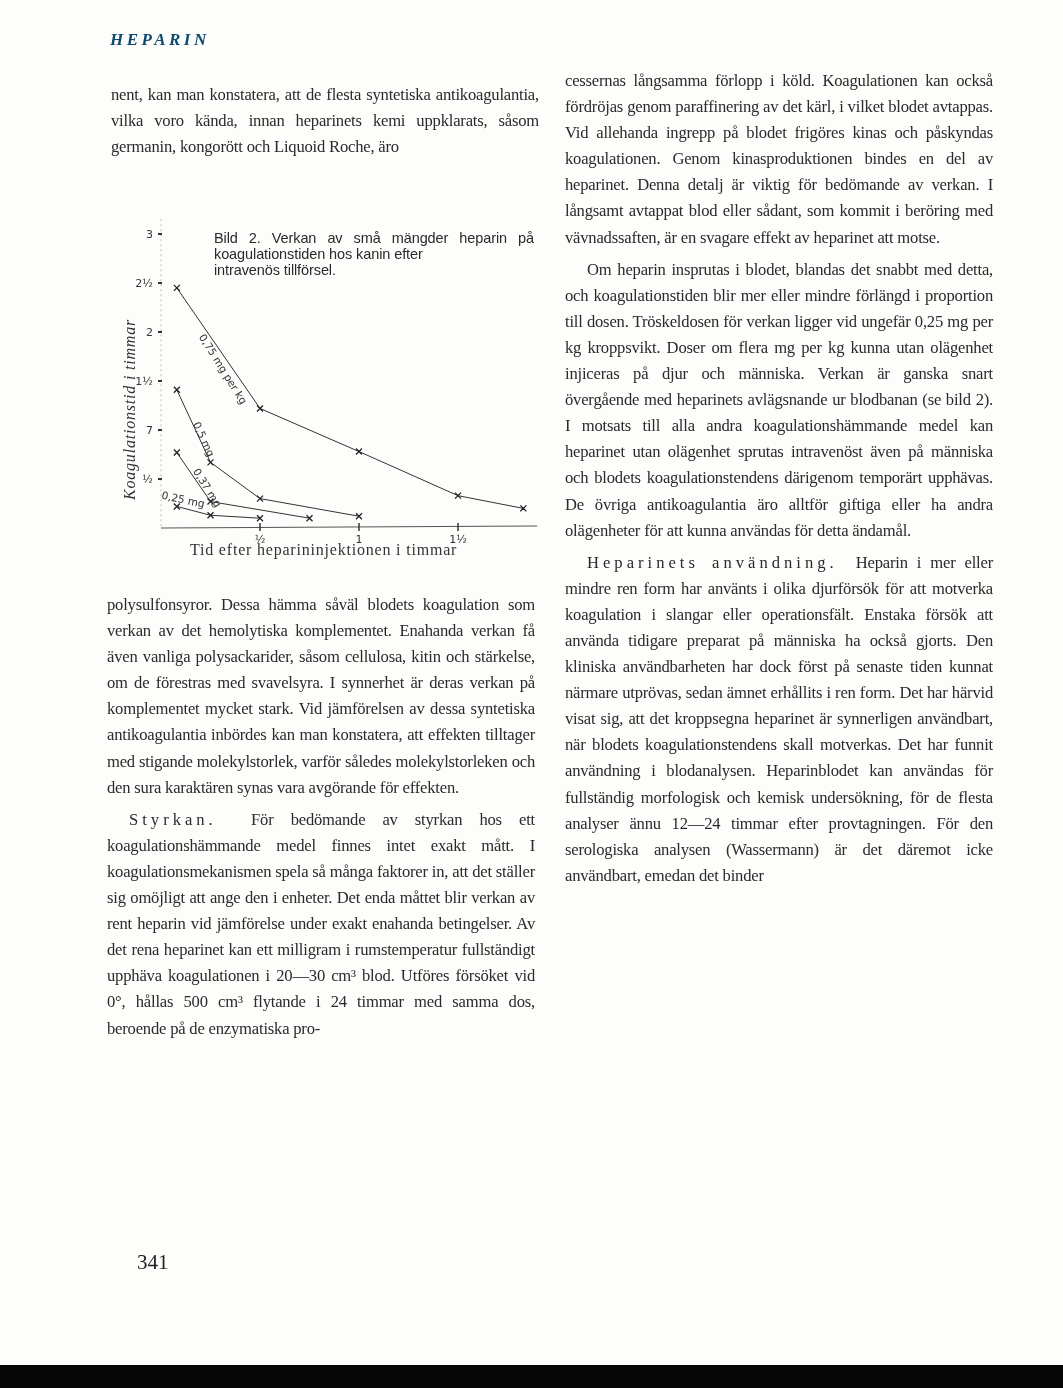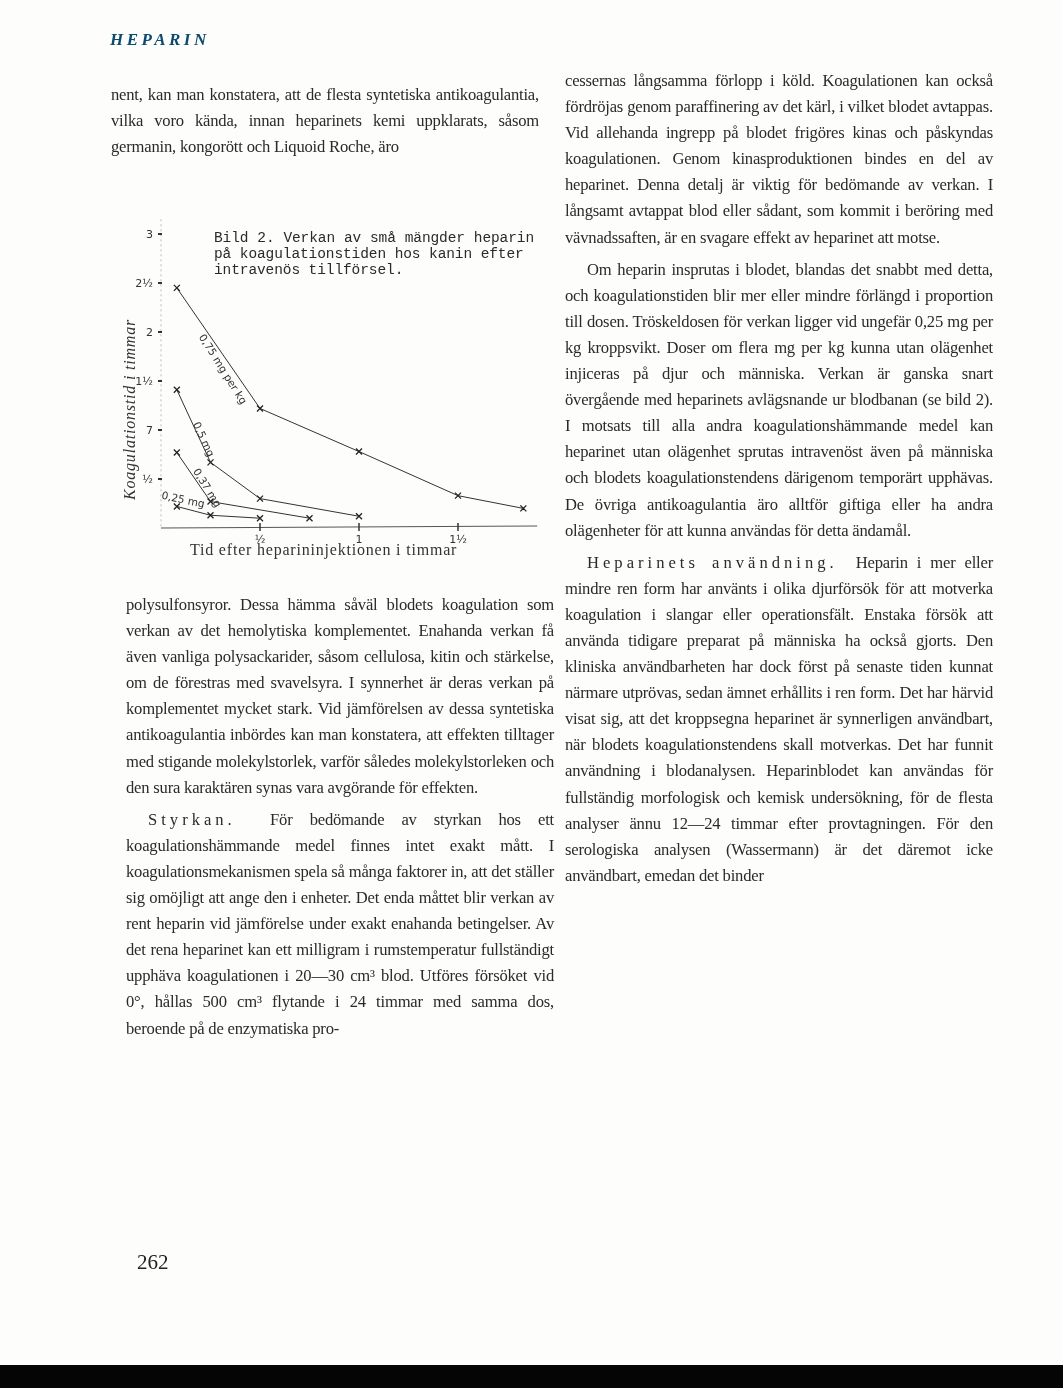--- a/index.html
+++ b/index.html
@@ -12,27 +12,27 @@
     letter-spacing: 3.5px; color: #0c4a6e; font-family: "Liberation Serif", serif; font-weight: bold;
   }
   .col {
     position: absolute; width: 428px; font-size: 16.6px; line-height: 26.1px;
     text-align: justify; font-family: Liberation Serif, serif; letter-spacing: -0.2px;
   }
   .col p { margin: 0; }
   .col p.indent { text-indent: 22px; }
   .col .spaced { letter-spacing: 4px; }
   #col-left-top { left: 111px; top: 82px; }
-  #col-left-bottom { left: 126px; top: 592px; }
+  #col-left-bottom { left: 107px; top: 592px; }
   #col-right { left: 565px; top: 68px; }
   .para-gap { margin-top: 6px !important; }
   .figure { position: absolute; left: 105px; top: 200px; width: 440px; height: 380px; }
   .fig-caption {
     position: absolute; left: 214px; top: 230px; width: 320px; font-size: 14.5px; line-height: 16px;
-    text-align: justify; font-family: Liberation Mono, monospace; letter-spacing: -0.1px;
+    text-align: justify; font-family: Liberation Sans, sans-serif; letter-spacing: -0.1px;
   }
   .fig-caption .last { text-align: left; display: block; }
   .xlabel {
     position: absolute; left: 190px; top: 541px; font-size: 15px;
     font-family: "Liberation Serif", serif; letter-spacing: 0.8px; color: #333; font-size:16px;
   }
   .ylabel {
     position: absolute; left: 121px; top: 500px; transform-origin: 0 0; transform: rotate(-90deg);
     font-style: italic; font-size: 16px; font-family: "Liberation Serif", serif; letter-spacing: 0.8px; color:#333;
     white-space: nowrap;
@@ -110,14 +110,14 @@
   <p>polysulfonsyror. Dessa hämma såväl blodets koagulation som verkan av det hemolytiska komplementet. Enahanda verkan få även vanliga polysackarider, såsom cellulosa, kitin och stärkelse, om de förestras med svavelsyra. I synnerhet är deras verkan på komplementet mycket stark. Vid jämförelsen av dessa syntetiska antikoagulantia inbördes kan man konstatera, att effekten tilltager med stigande molekylstorlek, varför således molekylstorleken och den sura karaktären synas vara avgörande för effekten.</p>
   <p class="indent para-gap"><span class="spaced">Styrkan.</span>&nbsp; <span>För bedömande av styrkan hos ett koagulationshämmande medel finnes intet exakt mått. I koagulationsmekanismen spela så många faktorer in, att det ställer sig omöjligt att ange den i enheter. Det enda måttet blir verkan av rent heparin vid jämförelse under exakt enahanda betingelser. Av det rena heparinet kan ett milligram i rumstemperatur fullständigt upphäva koagulationen i 20—30 cm³ blod. Utföres försöket vid 0°, hållas 500 cm³ flytande i 24 timmar med samma dos, beroende på de enzymatiska pro-</span></p>
 </div>
 
 <div class="col" id="col-right">
   <p>cessernas långsamma förlopp i köld. Koagulationen kan också fördröjas genom paraffinering av det kärl, i vilket blodet avtappas. Vid allehanda ingrepp på blodet frigöres kinas och påskyndas koagulationen. Genom kinasproduktionen bindes en del av heparinet. Denna detalj är viktig för bedömande av verkan. I långsamt avtappat blod eller sådant, som kommit i beröring med vävnadssaften, är en svagare effekt av heparinet att motse.</p>
   <p class="indent para-gap">Om heparin insprutas i blodet, blandas det snabbt med detta, och koagulationstiden blir mer eller mindre förlängd i proportion till dosen. Tröskeldosen för verkan ligger vid ungefär 0,25 mg per kg kroppsvikt. Doser om flera mg per kg kunna utan olägenhet injiceras på djur och människa. Verkan är ganska snart övergående med heparinets avlägsnande ur blodbanan (se bild 2). I motsats till alla andra koagulationshämmande medel kan heparinet utan olägenhet sprutas intravenöst även på människa och blodets koagulationstendens därigenom temporärt upphävas. De övriga antikoagulantia äro alltför giftiga eller ha andra olägenheter för att kunna användas för detta ändamål.</p>
   <p class="indent para-gap"><span class="spaced">Heparinets användning.</span>&nbsp; <span>Heparin i mer eller mindre ren form har använts i olika djurförsök för att motverka koagulation i slangar eller operationsfält. Enstaka försök att använda tidigare preparat på människa ha också gjorts. Den kliniska användbarheten har dock först på senaste tiden kunnat närmare utprövas, sedan ämnet erhållits i ren form. Det har härvid visat sig, att det kroppsegna heparinet är synnerligen användbart, när blodets koagulationstendens skall motverkas. Det har funnit användning i blodanalysen. Heparinblodet kan användas för fullständig morfologisk och kemisk undersökning, för de flesta analyser ännu 12—24 timmar efter provtagningen. För den serologiska analysen (Wassermann) är det däremot icke användbart, emedan det binder</span></p>
 </div>
 
-<div class="page-number">262</div>
+<div class="page-number">341</div>
 <div class="bottom-bar"></div>
 
 </body></html>

